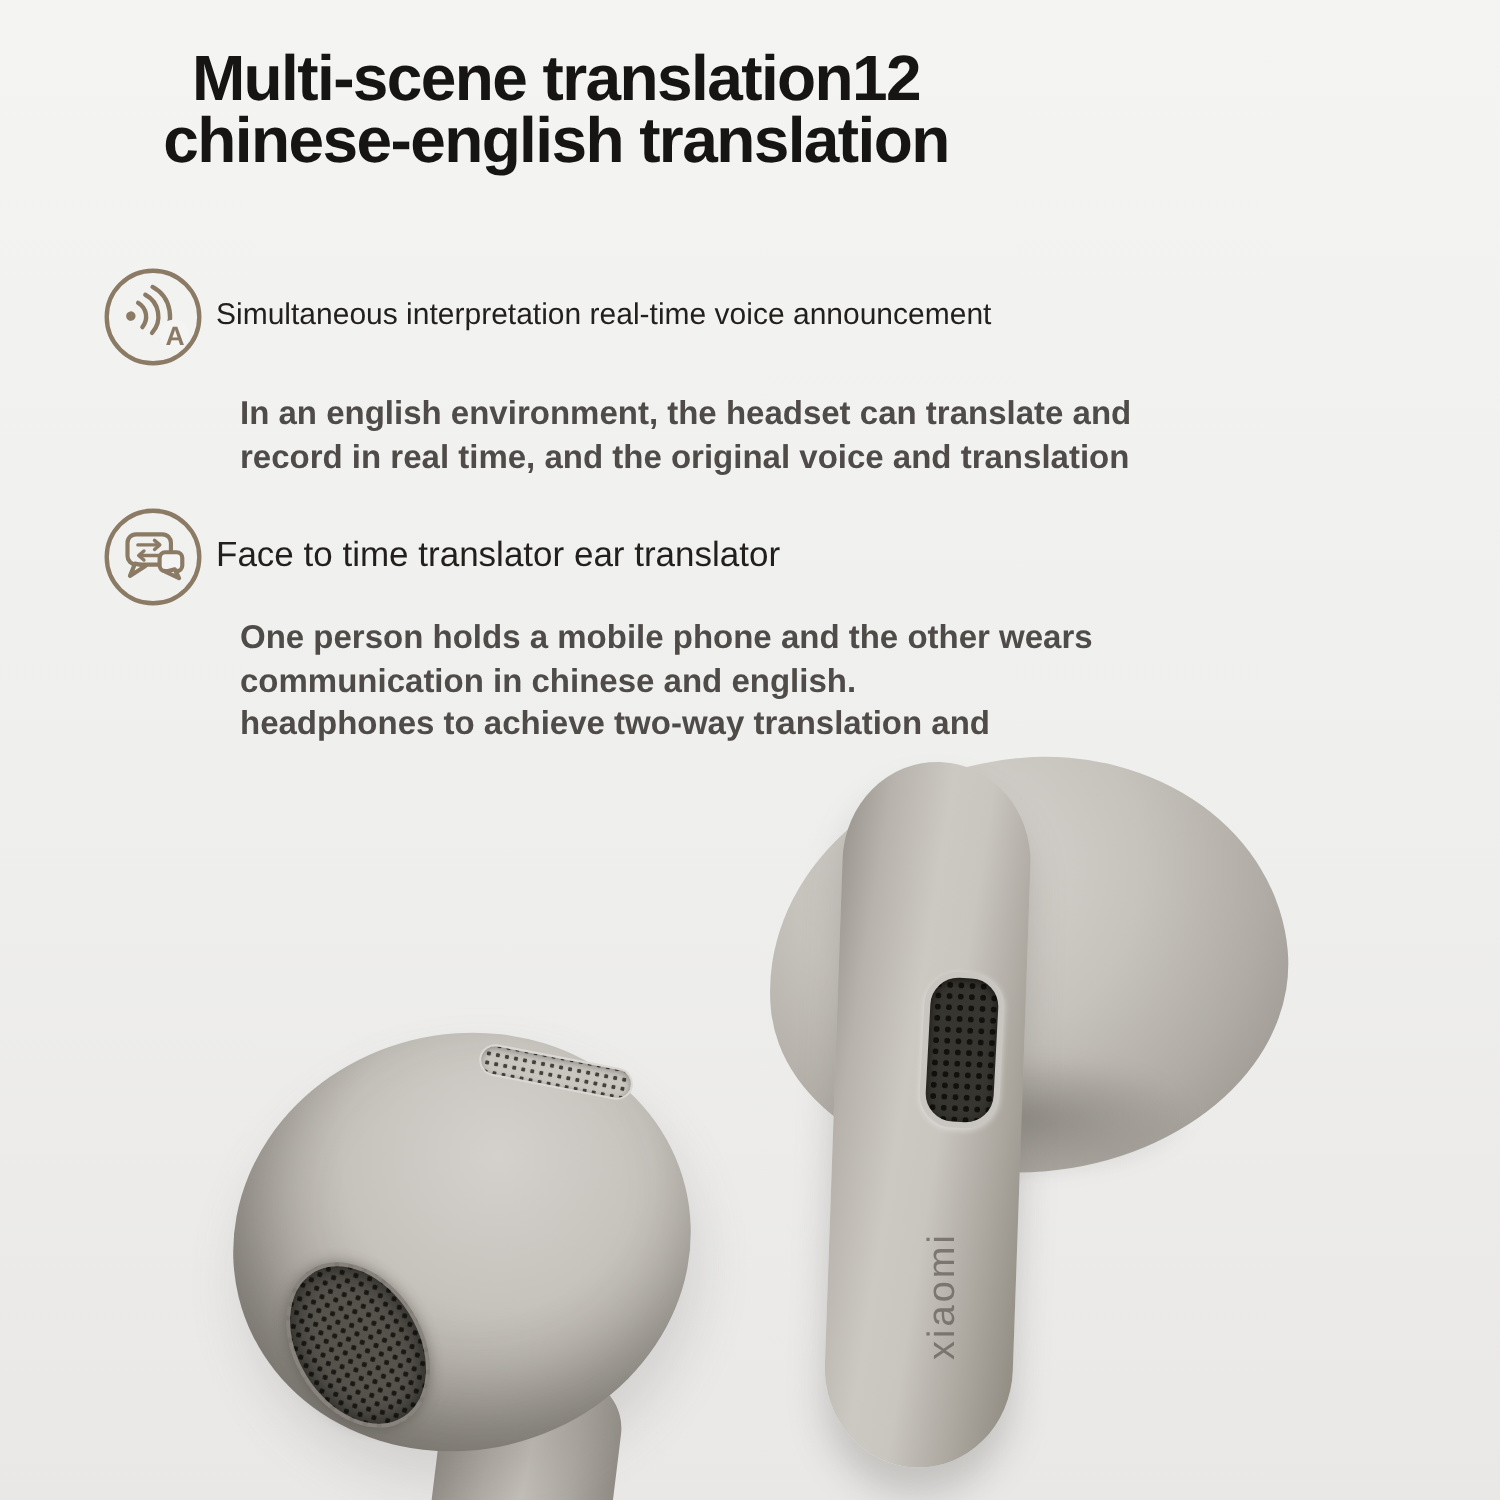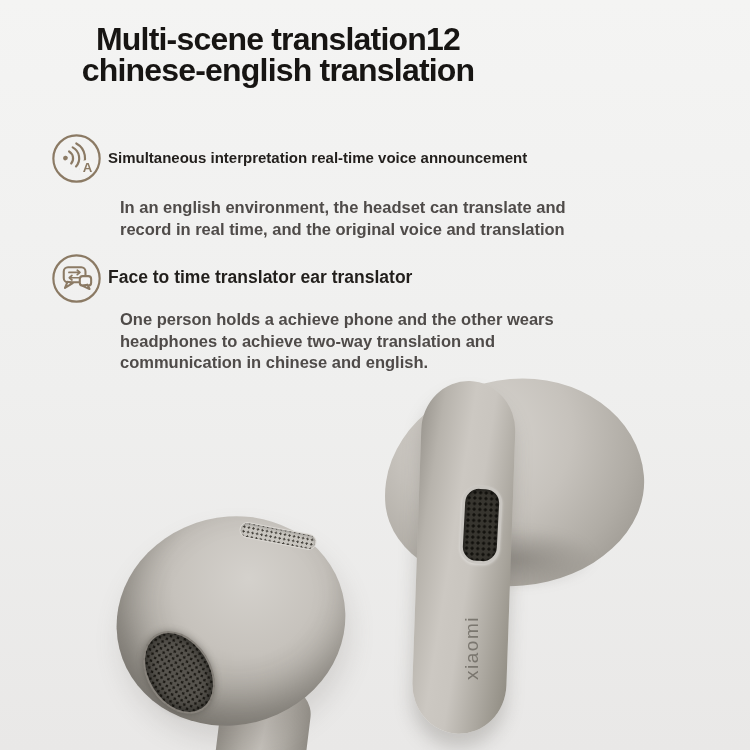--- a/index.html
+++ b/index.html
@@ -16,21 +16,21 @@
     letter-spacing:-0.8px;color:var(--title-text,#171513);
   }
   .title div{white-space:nowrap;}
 
   
   .feature-icon{position:absolute;width:51px;height:51px;color:var(--accent-icon,#8b7a64);}
   #f1-icon{left:51px;top:133px;}
   #f2-icon{left:51px;top:253px;}
   .feature-icon svg{width:100%;height:100%;display:block;}
 
-  .feature-heading{position:absolute;left:108px;margin:0;font-weight:bold;color:var(--heading-text,#221f1c);white-space:nowrap;}
+  .feature-heading{position:absolute;left:108px;margin:0;font-weight:normal;color:var(--heading-text,#221f1c);white-space:nowrap;}
   #f1-heading{top:149px;font-size:15px;}
   #f2-heading{top:267px;font-size:17.5px;}
 
   .feature-body{position:absolute;left:120px;margin:0;font-weight:bold;font-size:16.5px;line-height:21.5px;color:var(--body-text,#4f4b49);}
   #f1-body{top:197px;}
   #f2-body{top:309px;}
   .feature-body span{display:block;white-space:nowrap;}
 
   
   .product{position:absolute;inset:0;}
@@ -146,23 +146,23 @@
         <g stroke-width="1.8">
           <path d="M19 20.6 H30"></path>
           <path d="M27.8 18.2 L30.6 20.6 L27.8 23"></path>
           <path d="M31 26.2 H20"></path>
           <path d="M22.2 23.8 L19.4 26.2 L22.2 28.6"></path>
         </g>
       </svg>
     </span>
     <h3 class="feature-heading" id="f2-heading">Face to time translator ear translator</h3>
     <p class="feature-body" id="f2-body">
-      <span>One person holds a achieve phone and the other wears</span>
+      <span>One person holds a mobile phone and the other wears</span>
+      <span>communication in chinese and english.</span>
       <span>headphones to achieve two-way translation and</span>
-      <span>communication in chinese and english.</span>
     </p>
   </section>
 
   <div class="product">
 
     <div class="l-stem"></div>
     <div class="l-head"></div>
     <div class="l-grille"></div>
     <div class="l-strip"></div>
 

